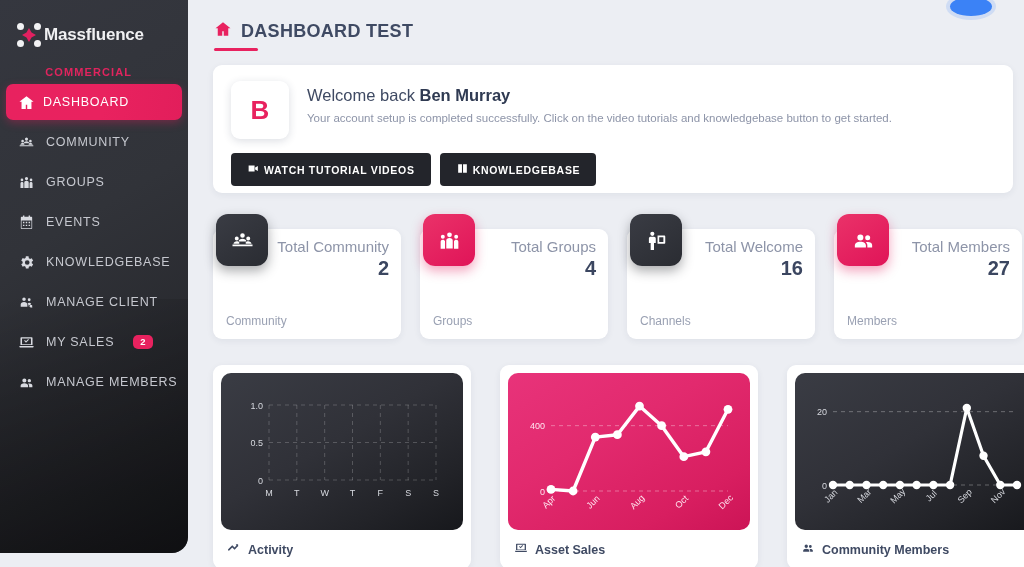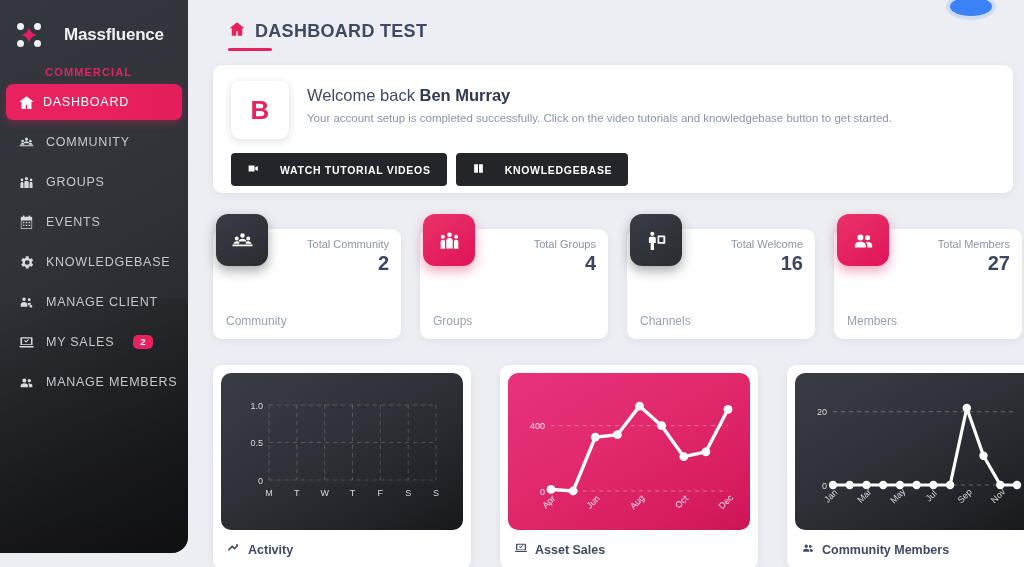--- a/index.html
+++ b/index.html
@@ -36,21 +36,21 @@
     background: linear-gradient(160deg, rgba(0,0,0,0) 0%, rgba(0,0,0,0.30) 60%, rgba(0,0,0,0.45) 100%);
     pointer-events: none;
   }
 
   .brand {
     position: relative;
     z-index: 2;
     height: 78px;
     padding: 20px 0 0 14px;
   }
-  .brand-row { display: flex; align-items: center; gap: 20px; }
+  .brand-row { display: flex; align-items: center; gap: 0; }
   .logo-mark { width: 30px; height: 30px; position: relative; flex: none; }
   .logo-x {
     position: absolute; left: 8px; top: 8px; width: 14px; height: 14px;
     background: #e02060;
     clip-path: polygon(50% 0%, 68% 32%, 100% 50%, 68% 68%, 50% 100%, 32% 68%, 0% 50%, 32% 32%);
   }
   .logo-dot { position: absolute; width: 7px; height: 7px; border-radius: 50%; background: #f2f2f4; }
   .logo-dot.tl { left: 3px;  top: 3px; }
   .logo-dot.tr { right: 3px; top: 3px; }
   .logo-dot.bl { left: 3px;  bottom: 3px; }
@@ -109,21 +109,21 @@
 
   
   #main {
     position: absolute;
     left: 188px; top: 0;
     width: 836px; height: 567px;
     padding: 0 0 0 0;
   }
 
   .page-head {
-    padding: 20px 0 0 40px;
+    padding: 20px 0 0 26px;
   }
   .page-head-row { display: flex; align-items: center; gap: 9px; }
   .page-head-row svg { width: 18px; height: 18px; fill: #e8225f; }
   .page-title {
     color: #3f4a63;
     font-size: 18px;
     font-weight: bold;
     letter-spacing: 0.3px;
   }
   .title-underline {
@@ -171,21 +171,21 @@
     color: #3f4a63;
   }
   .welcome-title b { color: #2f3a52; }
   .welcome-sub {
     margin-top: 7px;
     font-size: 11.5px;
     color: #8d94a8;
   }
   .welcome-btns { display: flex; gap: 9px; margin-top: 14px; }
   .btn-dark {
-    display: flex; align-items: center; gap: 20px;
+    display: flex; align-items: center; gap: 4px;
     background: #23252b;
     color: #ffffff;
     border: none;
     border-radius: 4px;
     padding: 9px 16px;
     font-size: 10.5px;
     font-weight: bold;
     letter-spacing: 0.7px;
     cursor: pointer;
     font-family: "Liberation Sans", sans-serif;
@@ -221,21 +221,21 @@
   .stat-ico.pink {
     background: linear-gradient(145deg, #ea3269 0%, #e01458 100%);
     box-shadow: 0 5px 12px rgba(224,20,88,0.38);
   }
   .stat-ico svg { width: 25px; height: 25px; fill: #ffffff; }
   .stat-meta {
     position: absolute;
     right: 12px; top: 9px;
     text-align: right;
   }
-  .stat-label { font-size: 11px; color: #8d94a8; }
+  .stat-label { font-size: 15px; color: #8d94a8; }
   .stat-value {
     font-size: 20px;
     font-weight: bold;
     color: #3b4660;
     margin-top: 2px;
   }
   .stat-foot {
     position: absolute;
     left: 13px; bottom: 11px;
     font-size: 12px;

